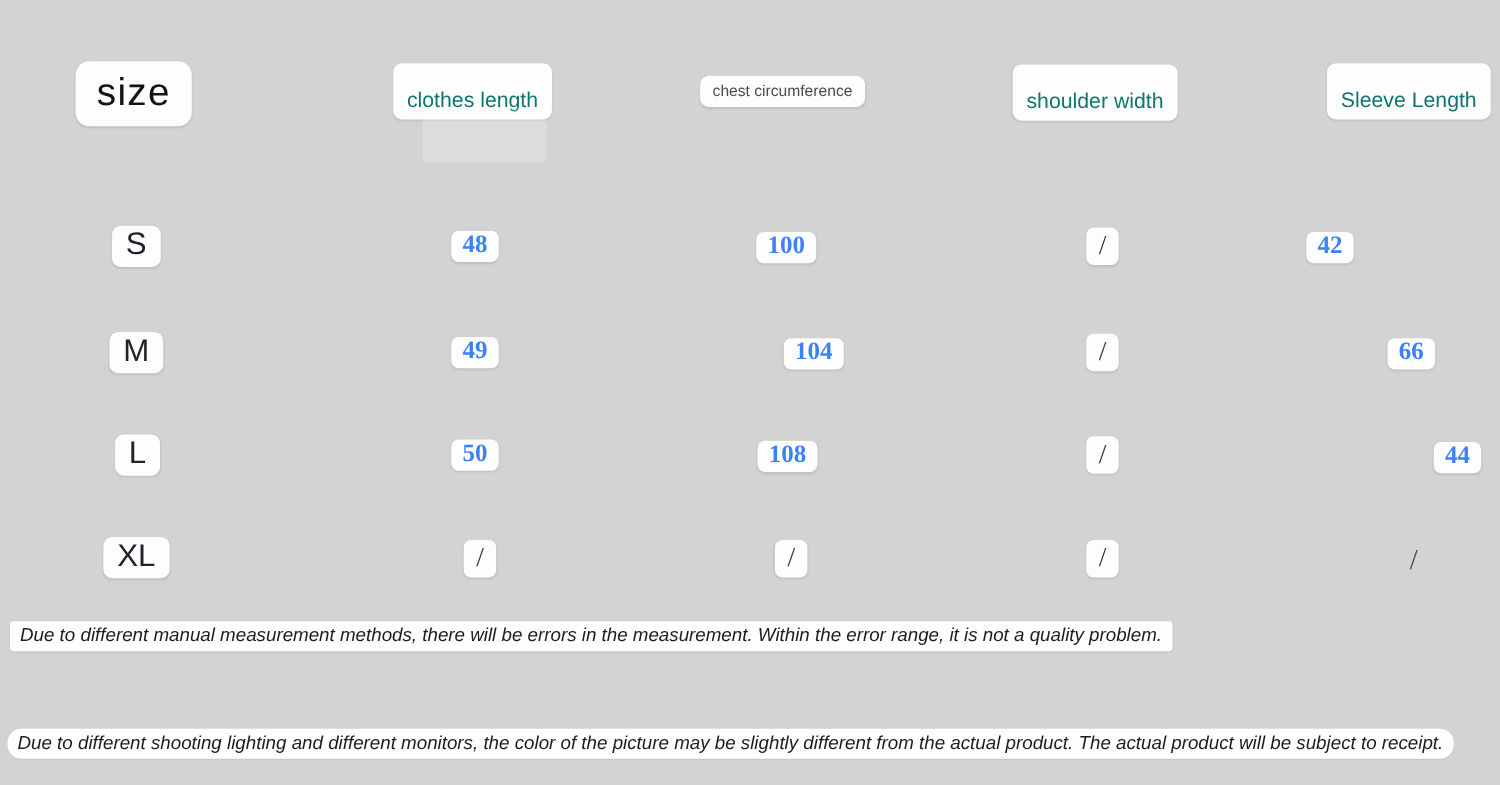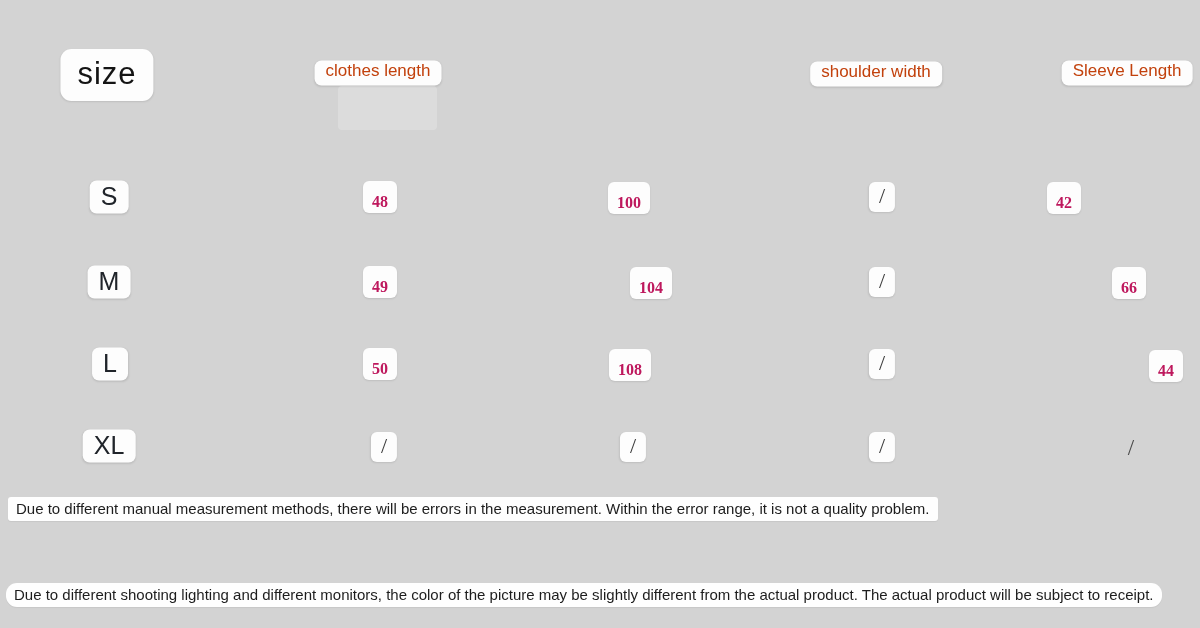--- a/index.html
+++ b/index.html
@@ -35,42 +35,42 @@
   
   .hdr-size {
     font-size: 31px;
     letter-spacing: 1px;
     padding: 7px 17px 9px 17px;
     border-radius: 11px;
     color: #141414;
   }
   .hdr {
     font-size: 17px;
-    padding: 0 11px 5px 11px;
-    color: #c2410c;
+    padding: 20px 11px 5px 11px;
+    color: #0f766e;
   }
   .hdr-small {
     font-size: 12.5px;
     padding: 5px 10px 6px 10px;
     color: #4c4c4c;
   }
   
   .letter {
     font-size: 25px;
     font-weight: 500;
     padding: 1px 11px 3px 11px;
     color: #20242a;
   }
   .num {
     font-family: "Liberation Serif", serif;
     font-weight: bold;
-    font-size: 16px;
-    padding: 12px 9px 2px 9px;
+    font-size: 20px;
+    padding: 0px 9px 2px 9px;
     border-radius: 6px;
-    color: #be185d;
+    color: #3b82f6;
   }
   .slash {
     font-family: "Liberation Serif", serif;
     font-size: 22px;
     font-weight: 500;
     padding: 1px 10px 3px 10px;
     border-radius: 6px;
     color: #3a3a3a;
   }
   .slash-plain {
@@ -92,31 +92,33 @@
   
   .note {
     position: absolute;
     background: #fefefe;
     border-radius: 3px;
     font-size: 15px;
     color: #1d1d1d;
     padding: 3px 8px 4px 8px;
     white-space: nowrap;
     box-shadow: 0 1px 1px rgba(0,0,0,0.06);
+    font-style: italic;
   }
   .note-1 { left: 8px;  top: 497px; }
   .note-2 { left: 6px;  top: 583px; border-radius: 11px; }
 </style>
 </head>
 <body>
 
 <div class="canvas">
 
   <div class="abs pill hdr-size" style="left:107px; top:75px">size</div>
   <div class="abs pill hdr" style="left:378px; top:73px">clothes length</div>
+  <div class="abs pill hdr-small" style="left:626px; top:73px">chest circumference</div>
   <div class="abs pill hdr" style="left:1127px; top:73px">Sleeve Length</div>
   <div class="abs pill hdr" style="left:876px; top:74px">shoulder width</div>
 
   <div class="ghost"></div>
 
   <div class="abs pill letter" style="left:109px; top:197px">S</div>
   <div class="abs pill num" style="left:380px; top:197px">48</div>
   <div class="abs pill num" style="left:629px; top:198px">100</div>
   <div class="abs pill slash" style="left:882px; top:197px">/</div>
   <div class="abs pill num" style="left:1064px; top:198px">42</div>

